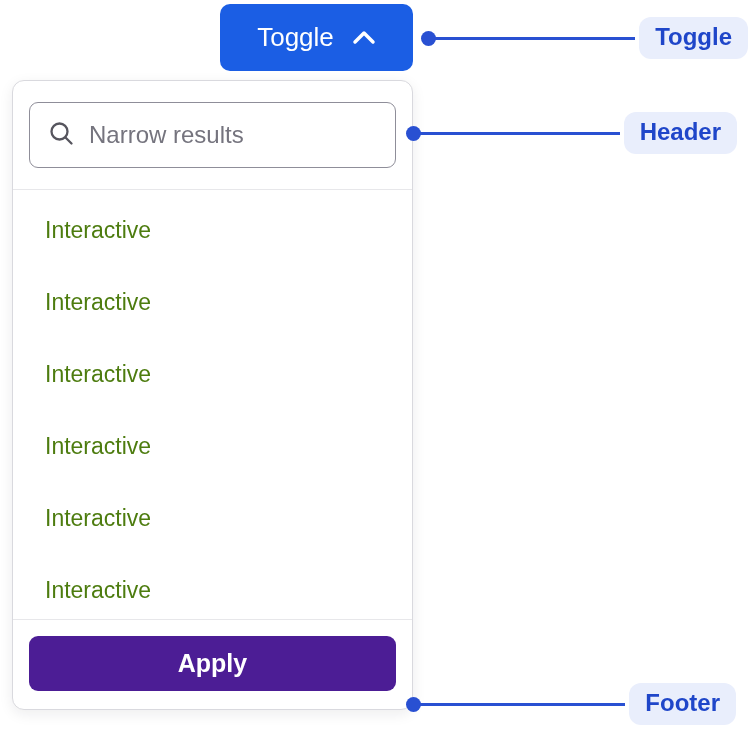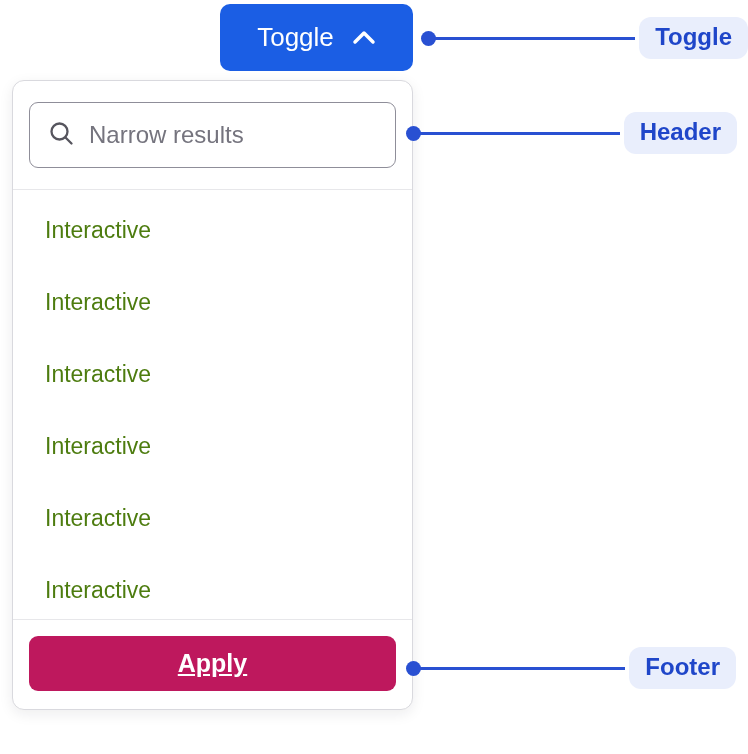--- a/index.html
+++ b/index.html
@@ -41,40 +41,40 @@
   .search-input::placeholder { color: #75747e; opacity: 1; }
 
   .panel-list { list-style: none; flex: 1; padding: 4px 0; overflow: hidden; }
   .list-item {
     height: 72px; display: flex; align-items: center;
     padding: 0 16px 0 32px; font-size: 23px; color: #4d7c0f; cursor: pointer;
   }
 
   .panel-footer { flex: none; border-top: 1px solid #e7e7ea; padding: 16px 16px 18px; }
   .apply-button {
-    width: 100%; height: 55px; background: #be185d; color: #ffffff;
+    width: 100%; height: 55px; background: #4c1d95; color: #ffffff;
     border: none; border-radius: 9px; font-family: inherit;
-    font-size: 25px; font-weight: 600; cursor: pointer; text-decoration: underline;
+    font-size: 25px; font-weight: 600; cursor: pointer;
   }
 
   
   .annot { position: absolute; display: flex; align-items: center; height: 40px; }
   .annot-dot {
     flex: none; width: 15px; height: 15px; border-radius: 50%; background: #2950d2;
   }
   .annot-line { flex: 1; height: 3px; background: #2950d2; margin-left: -2px; }
   .annot-pill {
     flex: none; margin-left: 4px; background: #e9eefc; color: #1f46c9;
     font-size: 24px; font-weight: 600; line-height: 1;
     padding: 8px 16px 10px; border-radius: 12px; white-space: nowrap;
   }
   .annot-toggle { top: 18px;  left: 421px; width: 327px; }
   .annot-header { top: 113px; left: 406px; width: 331px; text-align: right; }
   .annot-list   { top: 251px; left: 423px; width: 283px; }
-  .annot-footer { top: 648px; left: 406px; width: 330px; }
+  .annot-footer { top: 684px; left: 406px; width: 330px; }
 </style>
 </head>
 <body>
 
 <div class="stage">
 
   <button class="toggle-button">
     <span>Toggle</span>
     <span class="chevron-up">
       <svg width="24" height="15" viewBox="0 0 24 15" fill="none">

